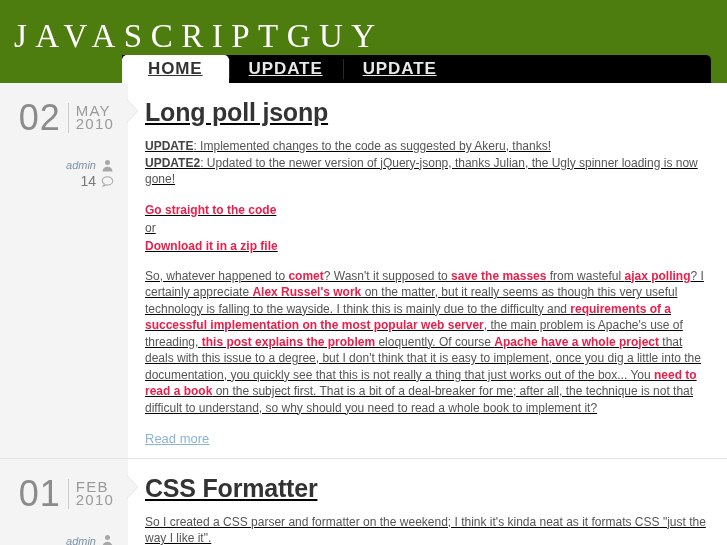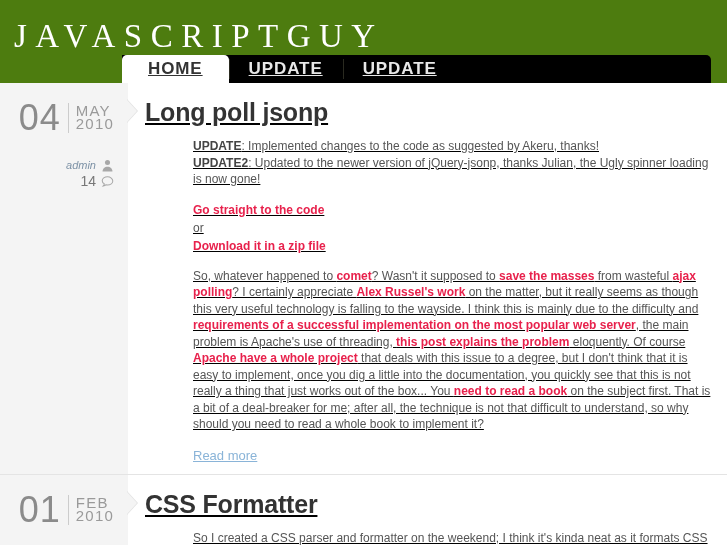--- a/index.html
+++ b/index.html
@@ -187,21 +187,20 @@
     color: #333333;
     letter-spacing: -0.2px;
     line-height: 30px;
     margin-bottom: 11px;
     cursor: pointer;
   }
   .post-text {
     font-size: 12px;
     color: #555555;
     line-height: 16.5px;
-    margin-left: 48px;
   }
   .post-text p { margin: 0 0 13px 0; }
   .post-text p:last-child { margin-bottom: 0; }
   .b { font-weight: bold; color: #444444; }
   .rl {
     color: #e8214c;
     font-weight: bold;
     text-decoration: none;
     cursor: pointer;
   }
@@ -232,21 +231,21 @@
 </div>
 
 <div class="content">
   <div class="sidebar-bg"></div>
   <div id="posts">
       <div class="post">
         <div class="post-meta">
           <div class="notch-line"></div>
           <div class="notch"></div>
           <div class="date">
-            <div class="date-day">04</div>
+            <div class="date-day">02</div>
             <div class="date-sep"></div>
             <div class="date-my">
               <div>MAY</div>
               <div>2010</div>
             </div>
           </div>
           <div class="byline">
             <div class="byline-row">
               <span class="byline-author">admin</span>
               <svg class="ic" viewBox="0 0 16 16">

